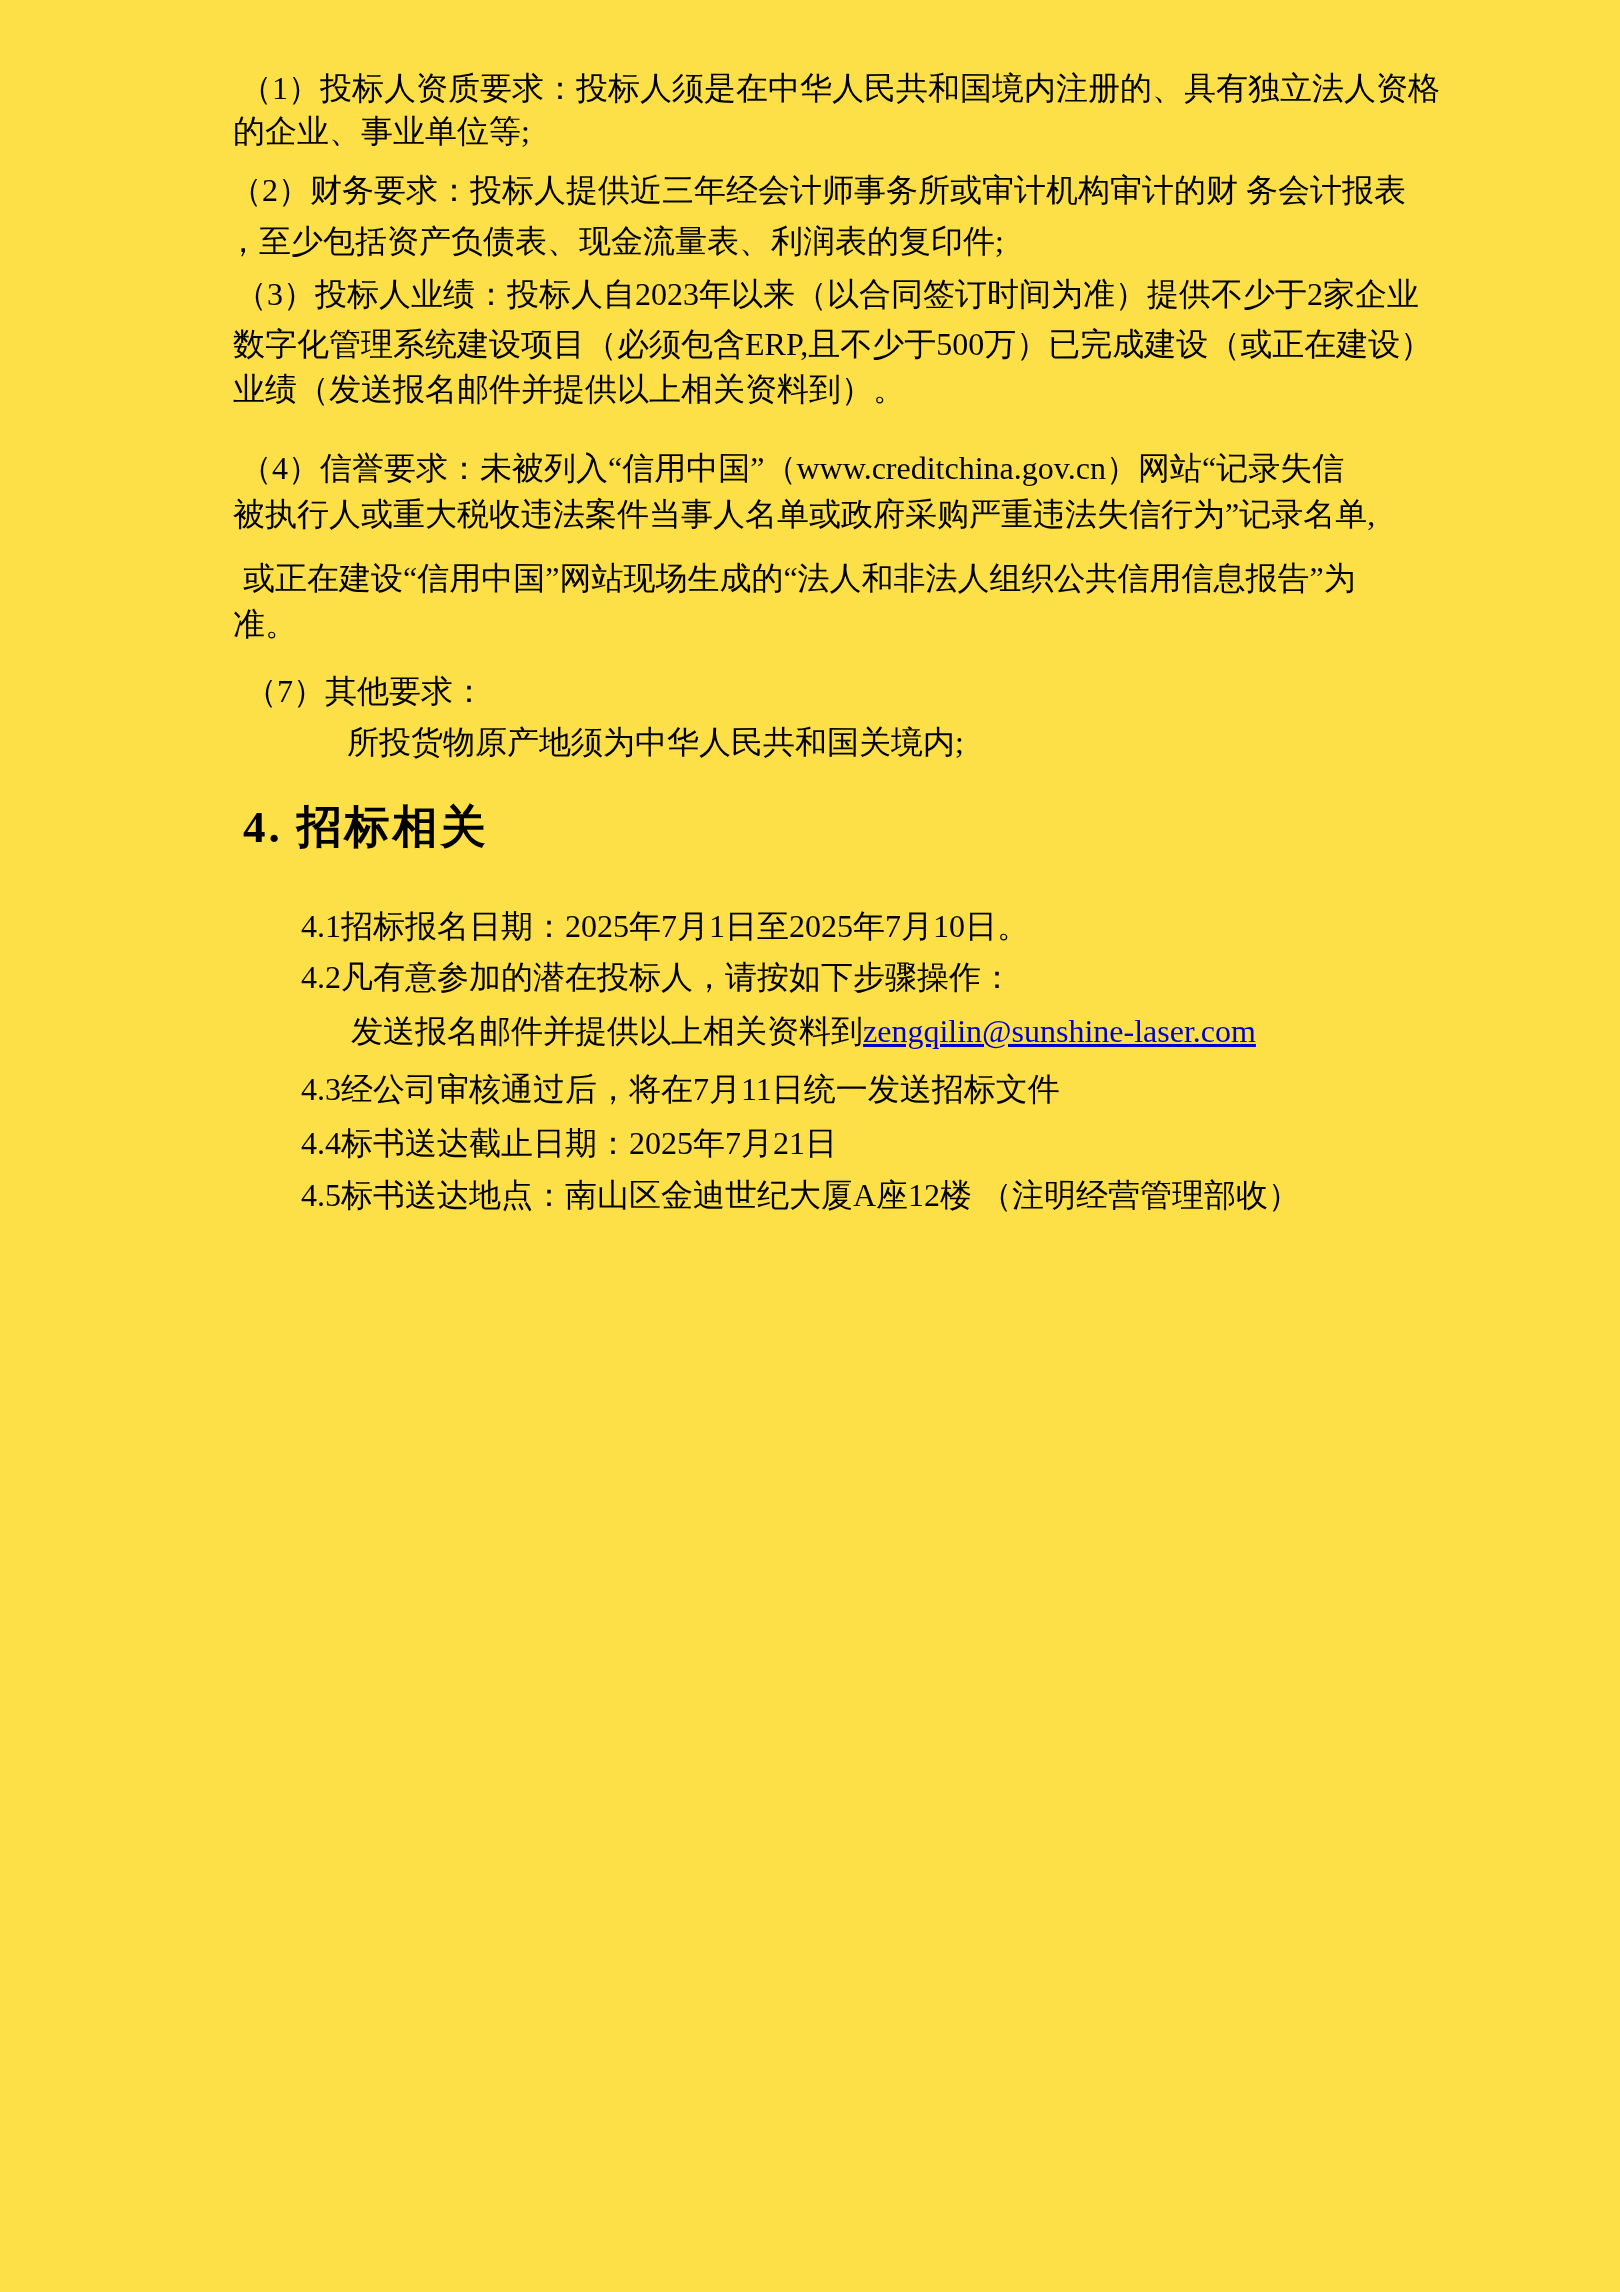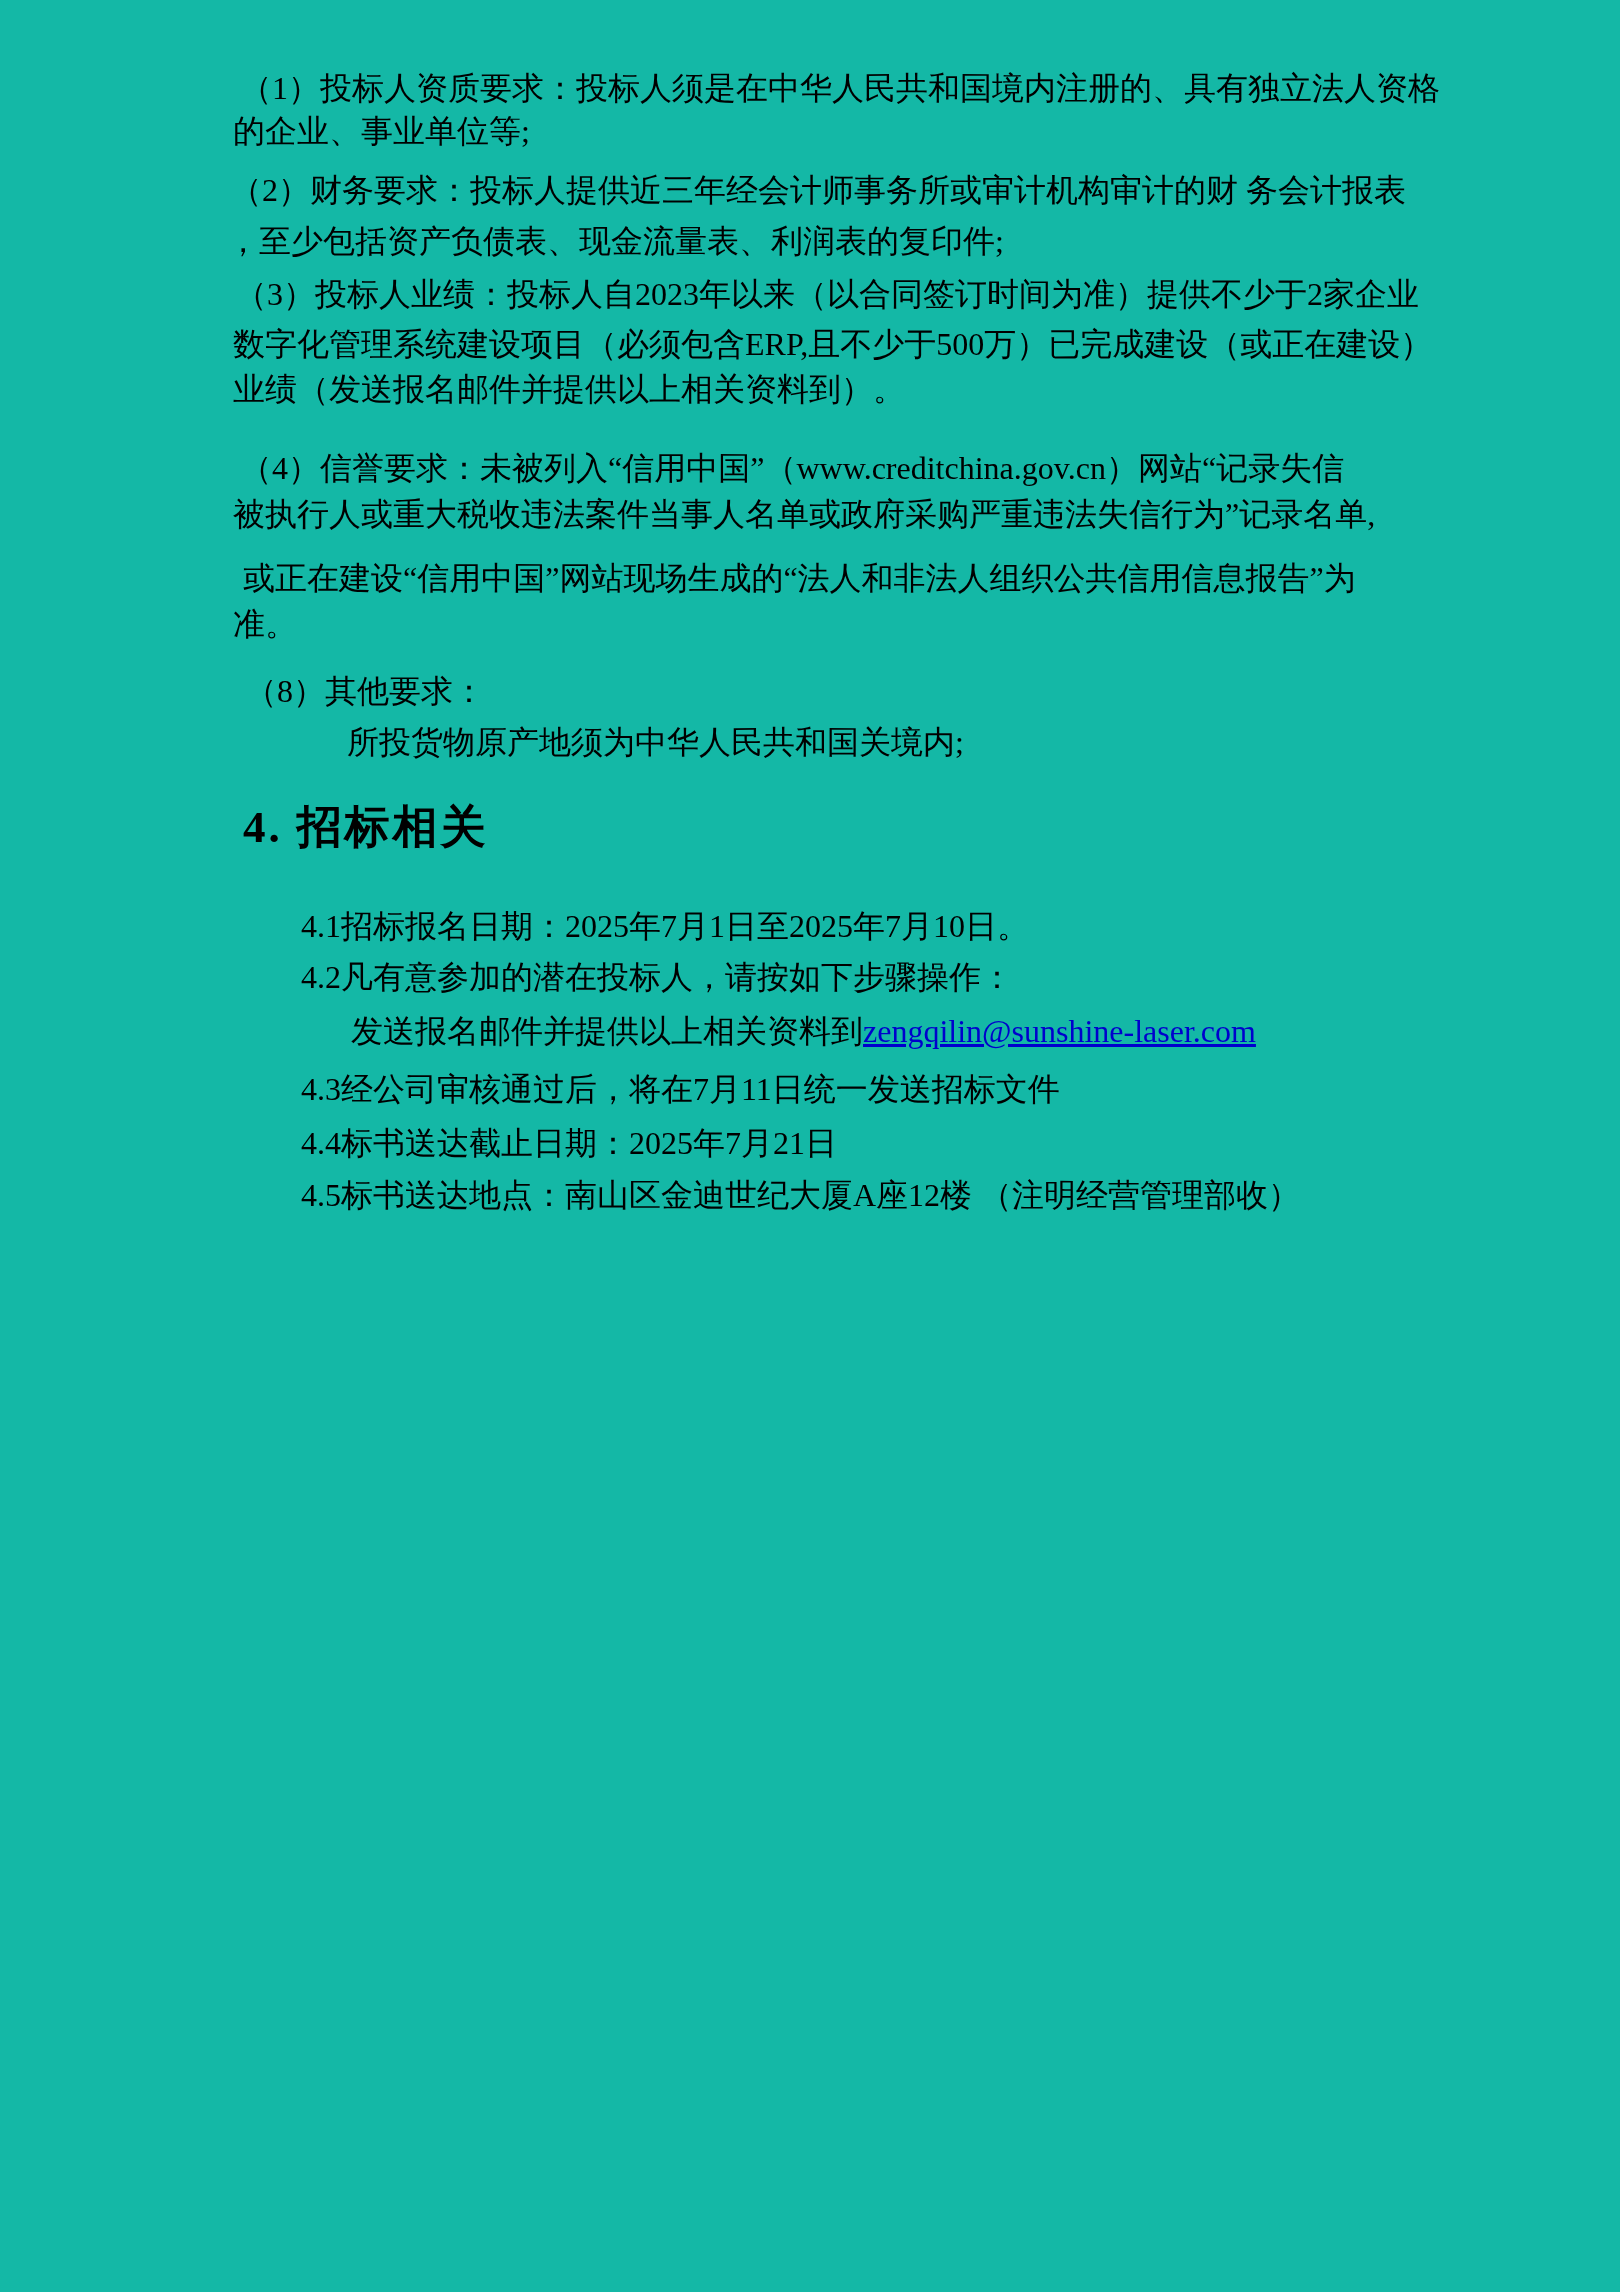--- a/index.html
+++ b/index.html
@@ -5,21 +5,21 @@
   html, body {
     margin: 0;
     padding: 0;
     background: #e8e8e8;
   }
   .page {
     position: relative;
     width: 1620px;
     height: 2293px;
     margin: 0 auto;
-    background: #14b8a6;
+    background: #fde047;
     color: #000000;
     font-family: "Liberation Serif", "DejaVu Serif", serif;
     overflow: hidden;
   }
   .line {
     position: absolute;
     white-space: nowrap;
     font-size: 32px;
     line-height: 39px;
     color: #000000;
@@ -52,21 +52,21 @@
 
   <div class="line" style="top:275px; left:235px;">（3）投标人业绩：投标人自2023年以来（以合同签订时间为准）提供不少于2家企业</div>
   <div class="line" style="top:325px; left:233px;">数字化管理系统建设项目（必须包含ERP,且不少于500万）已完成建设（或正在建设）</div>
   <div class="line" style="top:370px; left:233px;">业绩（发送报名邮件并提供以上相关资料到）。</div>
 
   <div class="line" style="top:449px; left:240px;">（4）信誉要求：未被列入“信用中国”（www.creditchina.gov.cn）网站“记录失信</div>
   <div class="line" style="top:495px; left:233px;">被执行人或重大税收违法案件当事人名单或政府采购严重违法失信行为”记录名单,</div>
   <div class="line" style="top:559px; left:243px;">或正在建设“信用中国”网站现场生成的“法人和非法人组织公共信用信息报告”为</div>
   <div class="line" style="top:605px; left:233px;">准。</div>
 
-  <div class="line" style="top:672px; left:245px;">（8）其他要求：</div>
+  <div class="line" style="top:672px; left:245px;">（7）其他要求：</div>
   <div class="line" style="top:723px; left:321px;margin-left:26px;">所投货物原产地须为中华人民共和国关境内;</div>
 
   <h1 class="heading" style="top:802px; left:243px; margin:0;">4. 招标相关</h1>
 
   <div class="line" style="top:907px;  left:301px;">4.1招标报名日期：2025年7月1日至2025年7月10日。</div>
   <div class="line" style="top:958px;  left:301px;">4.2凡有意参加的潜在投标人，请按如下步骤操作：</div>
 
   <div class="line" style="top:1012px; left:351px;">
     <span>发送报名邮件并提供以上相关资料到</span><a class="email">zengqilin@sunshine-laser.com</a>
   </div>

